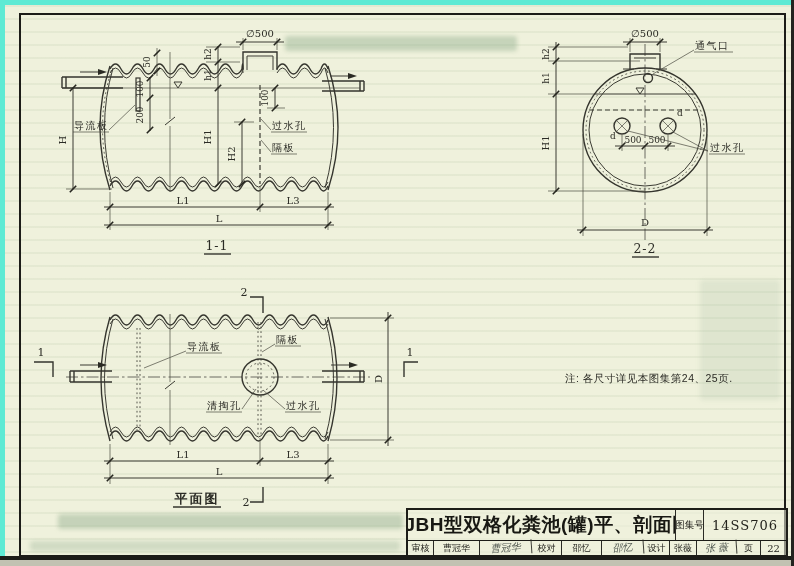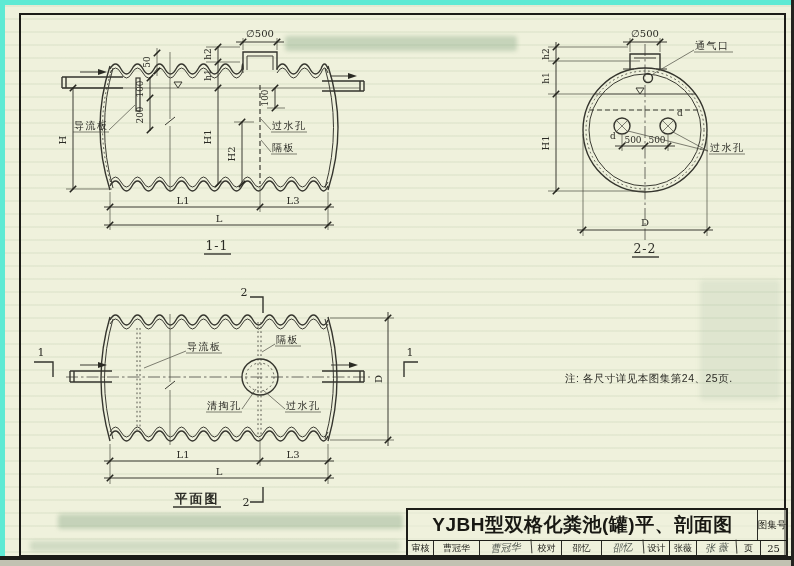--- a/index.html
+++ b/index.html
@@ -301,32 +301,33 @@
       <line class="ln2" x1="173" y1="507" x2="221" y2="507"></line>
     </g>
 
     <text x="565" y="382" style="font:10.5px 'Liberation Sans',sans-serif;letter-spacing:0.5px">注: 各尺寸详见本图集第24、25页.</text>
   </svg>
 
   <div id="tblock">
     <div class="tb-r1">
       <div class="tb-c tb-title">YJBH型双格化粪池(罐)平、剖面图</div>
       <div class="tb-c tb-al">图集号</div>
+      <div class="tb-c tb-an">14SS706</div>
     </div>
     <div class="tb-r2">
       <div class="tb-c tb-s" style="width:26px">审核</div>
       <div class="tb-c tb-s" style="width:46px">曹冠华</div>
       <div class="tb-c tb-s sig" style="width:52px">曹冠华</div>
       <div class="tb-c tb-s" style="width:30px">校对</div>
       <div class="tb-c tb-s" style="width:40px">邵忆</div>
       <div class="tb-c tb-s sig" style="width:42px">邵忆</div>
       <div class="tb-c tb-s" style="width:26px">设计</div>
       <div class="tb-c tb-s" style="width:27px">张薇</div>
       <div class="tb-c tb-s sig" style="width:40px">张 薇</div>
       <div class="tb-c tb-s" style="width:24px">页</div>
-      <div class="tb-c tb-s" style="flex:1;font:10px 'DejaVu Serif',serif">25</div>
+      <div class="tb-c tb-s" style="flex:1;font:10px 'DejaVu Serif',serif">22</div>
     </div>
   </div>
 
   <div id="botline"></div>
   <div id="botgray"></div>
   <div id="rightedge"></div>
 </div>
 
 </body></html>

